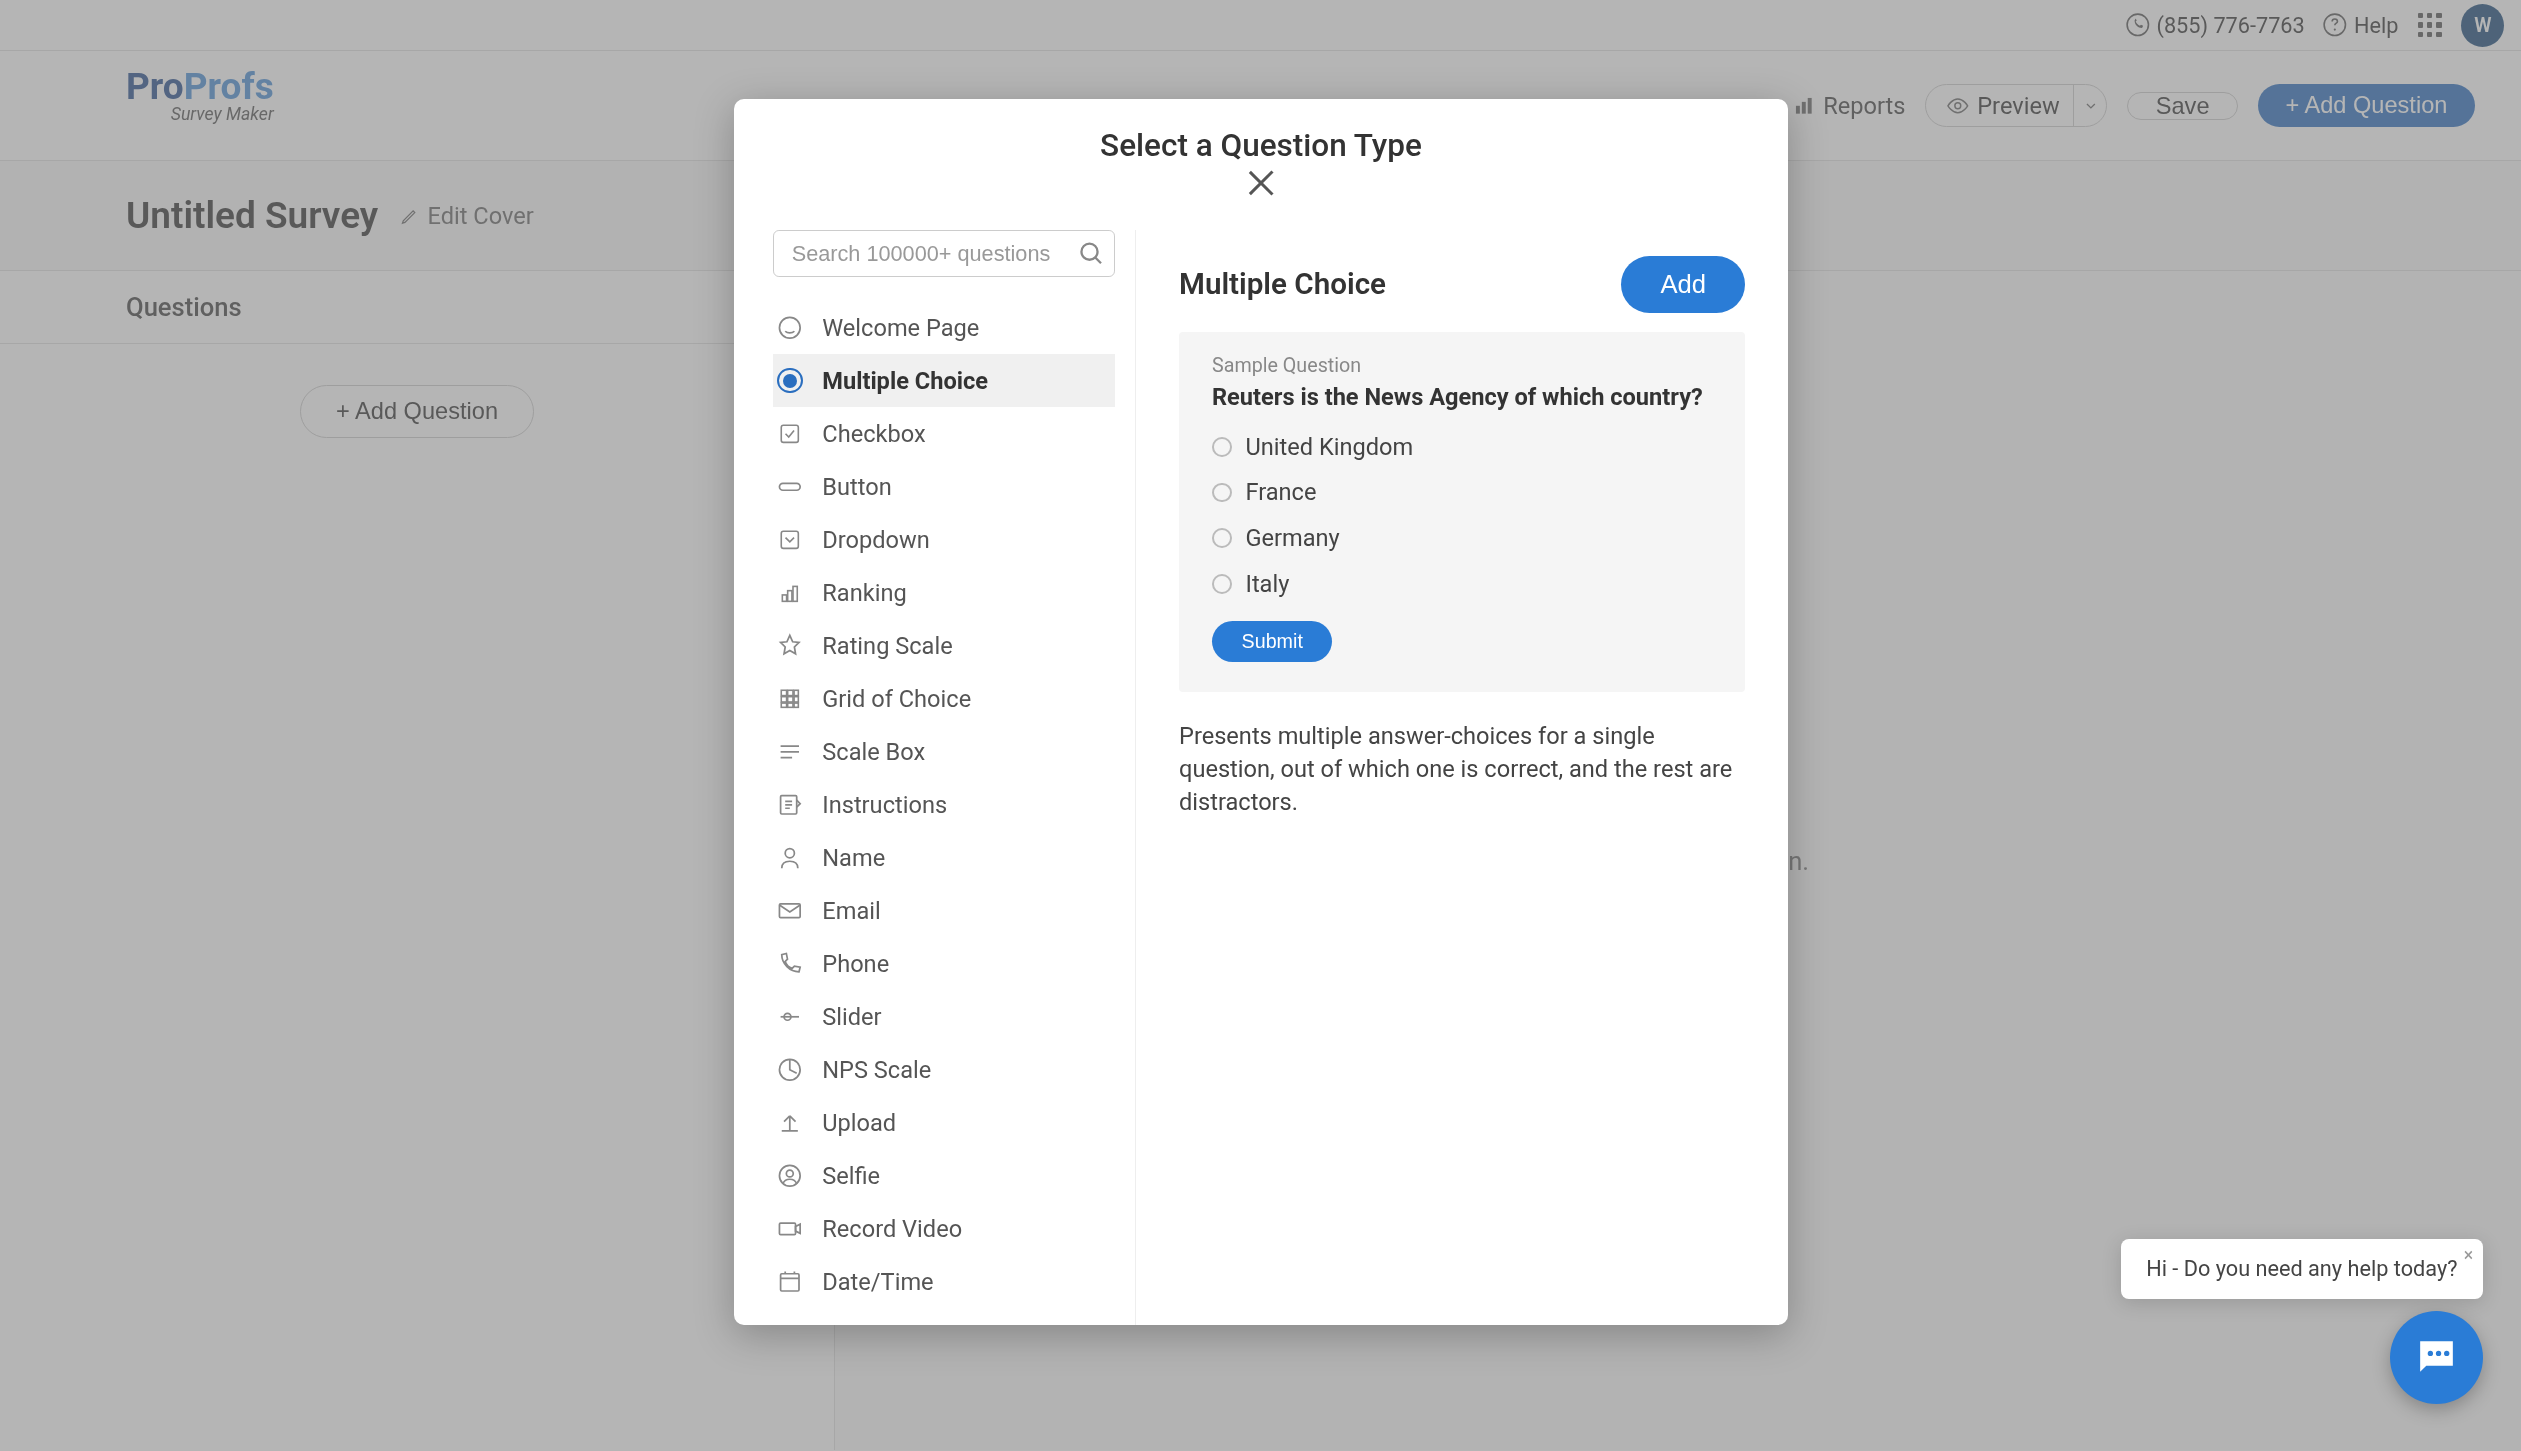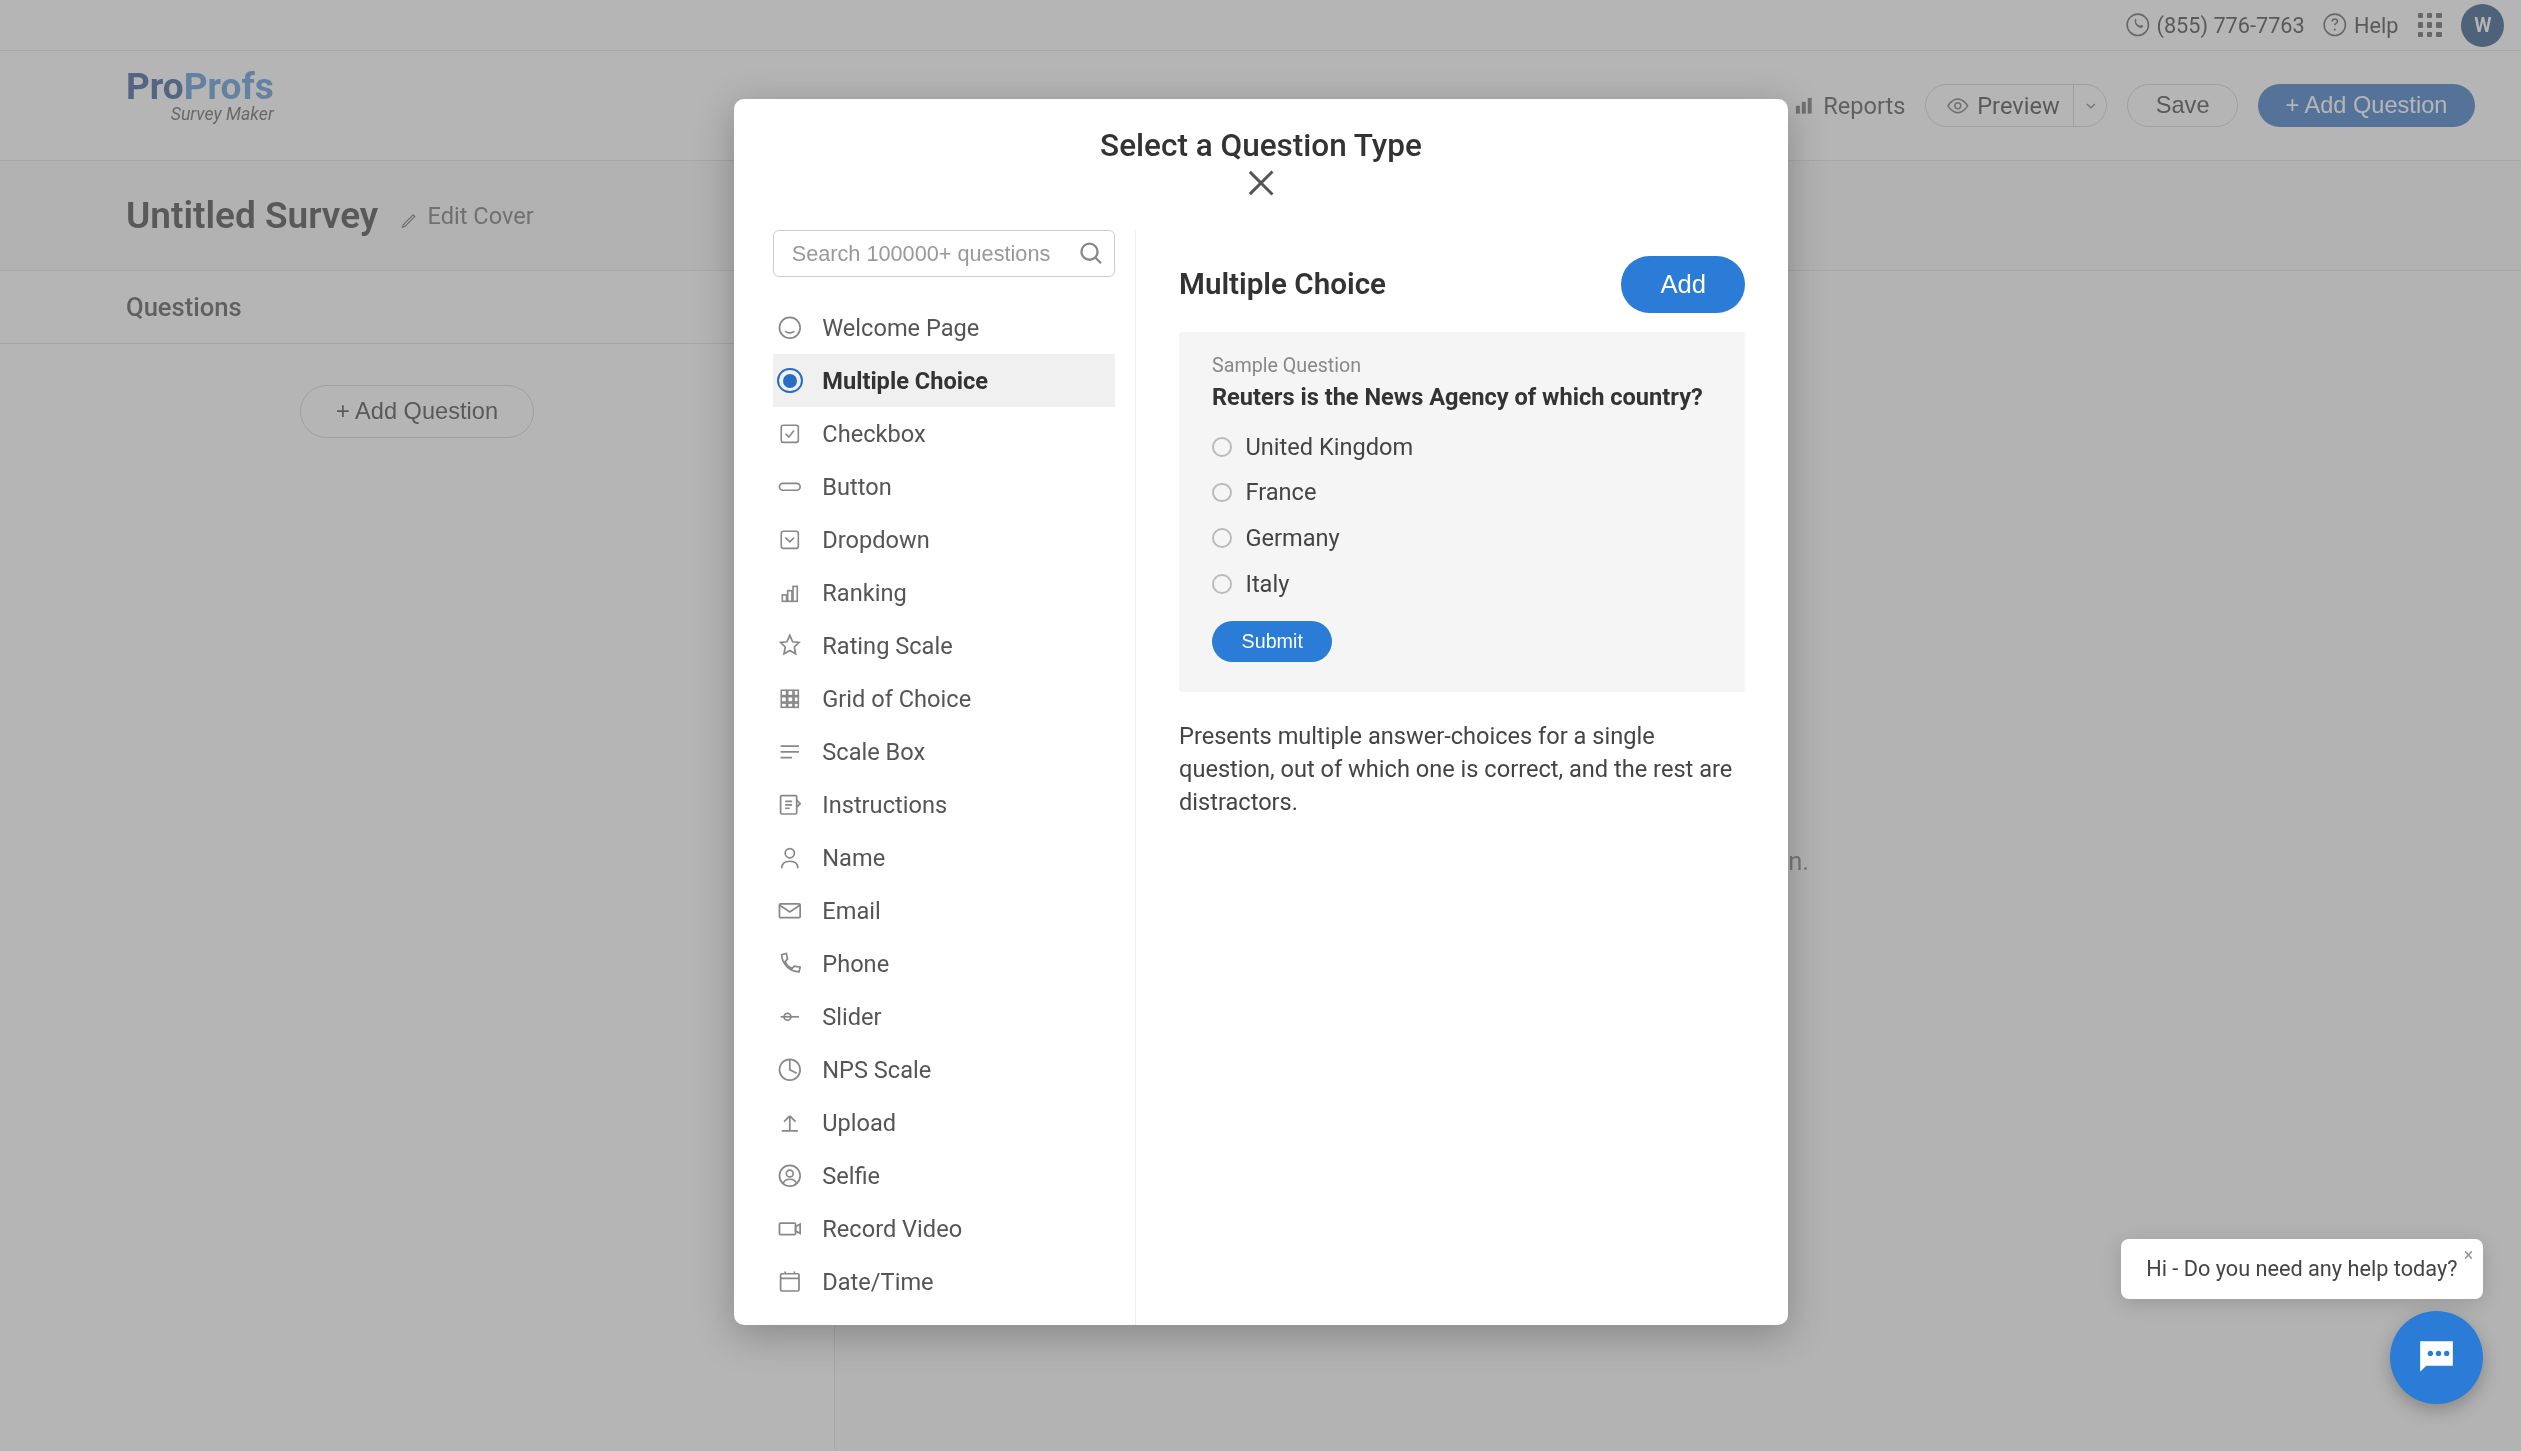--- a/index.html
+++ b/index.html
@@ -18,27 +18,27 @@
     .brand { position: absolute; left: 126px; top: 65px; }
     .brand-pro { color: #274e8e; font-size: 37px; font-weight: 700; }
     .brand-profs { color: #4a8fd6; font-size: 37px; font-weight: 700; }
     .brand-sub { display: block; text-align: right; font-size: 17.7px; color: #555; font-style: italic; margin-top: -3.9px; }
     .header-right { margin-left: auto; display: flex; align-items: center; gap: 19.7px; }
     .header-link { display: flex; align-items: center; gap: 7.9px; font-size: 23.6px; color: #444; cursor: pointer; }
     .preview-btn { display: flex; align-items: center; border: 1px solid #ccc; border-radius: 21.7px; height: 43px; padding: 0 0 0 19.7px; cursor: pointer; }
     .preview-btn .eye { margin-right: 7.9px; }
     .preview-btn .label { font-size: 23.6px; color: #333; padding-right: 13.8px; }
     .preview-btn .drop { border-left: 1px solid #ccc; width: 33px; height: 100%; display: flex; align-items: center; justify-content: center; }
-    .save-btn { border: 1px solid #ccc; border-radius: 21.7px; height: 43px; padding: 0 27.6px; font-size: 23.6px; color: #333; background: #fff; cursor: pointer; }
+    .save-btn { border: 1px solid #ccc; border-radius: 21.7px; height: 28px; padding: 0 27.6px; font-size: 23.6px; color: #333; background: #fff; cursor: pointer; }
     .add-q-btn { border: none; border-radius: 21.7px; height: 43px; padding: 0 27.6px; font-size: 23.6px; color: #fff; background: #2a6ebf; cursor: pointer; }
     
     
     .title-row { height: 110px; display: flex; align-items: center; padding: 0 126px; background: #f8f8f8; border-bottom: 1px solid #e0e0e0; }
     .survey-title { font-size: 37px; font-weight: 600; color: #333; margin-right: 21.7px; }
-    .edit-cover { display: flex; align-items: flex-end; gap: 7.9px; font-size: 23.6px; color: #666; cursor: pointer; }
+    .edit-cover { display: flex; align-items: center; gap: 7.9px; font-size: 23.6px; color: #666; cursor: pointer; }
     .pencil { width: 19.7px; height: 19.7px; }
     
     
     .content { display: flex; height: calc(100% - 272px); }
     .left-panel { width: 835px; border-right: 1px solid #e0e0e0; background: #fff; }
     .questions-tab { height: 73px; display: flex; align-items: center; padding: 0 126px; border-bottom: 1px solid #e0e0e0; font-size: 25.6px; color: #444; font-weight: 500; }
     .add-q-outline { margin: 41px auto 0; display: block; border: 1px solid #ccc; border-radius: 27.6px; height: 53px; padding: 0 35px; font-size: 23.6px; color: #333; background: #fff; cursor: pointer; }
     .right-panel { flex: 1; background: #fafafa; display: flex; flex-direction: column; align-items: center; justify-content: center; }
     .placeholder-text { font-size: 25.6px; color: #777; }
     

